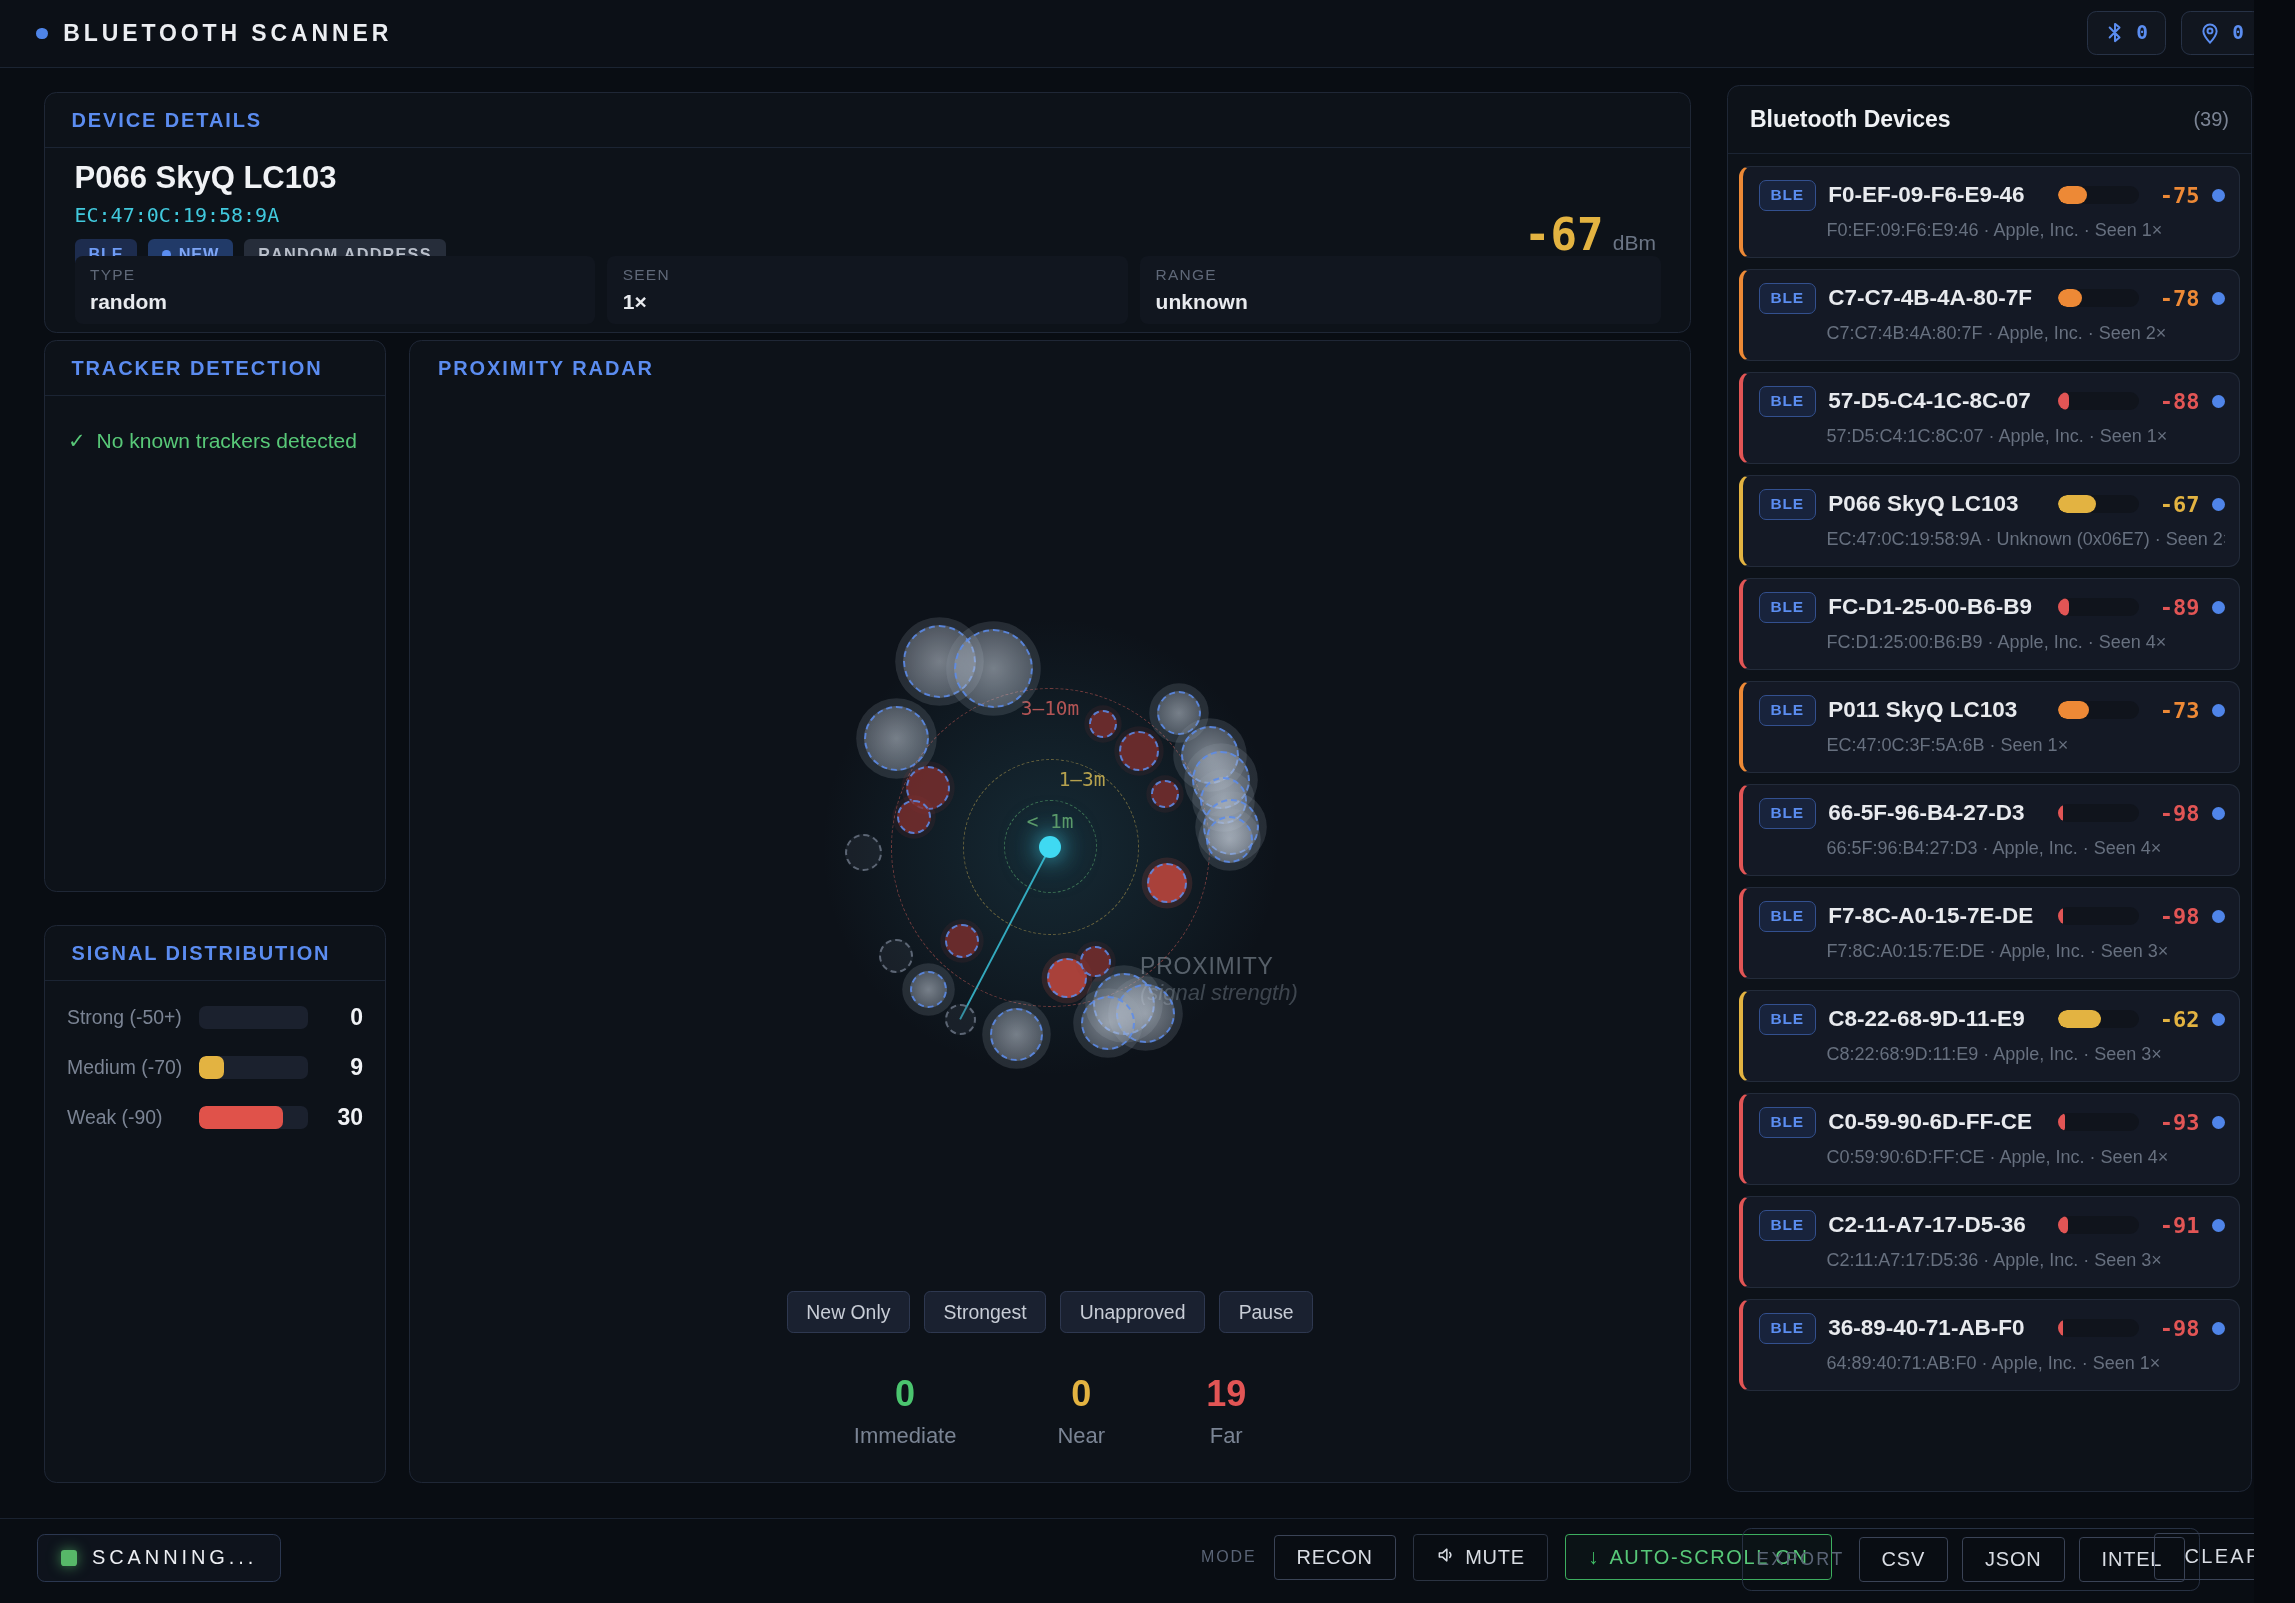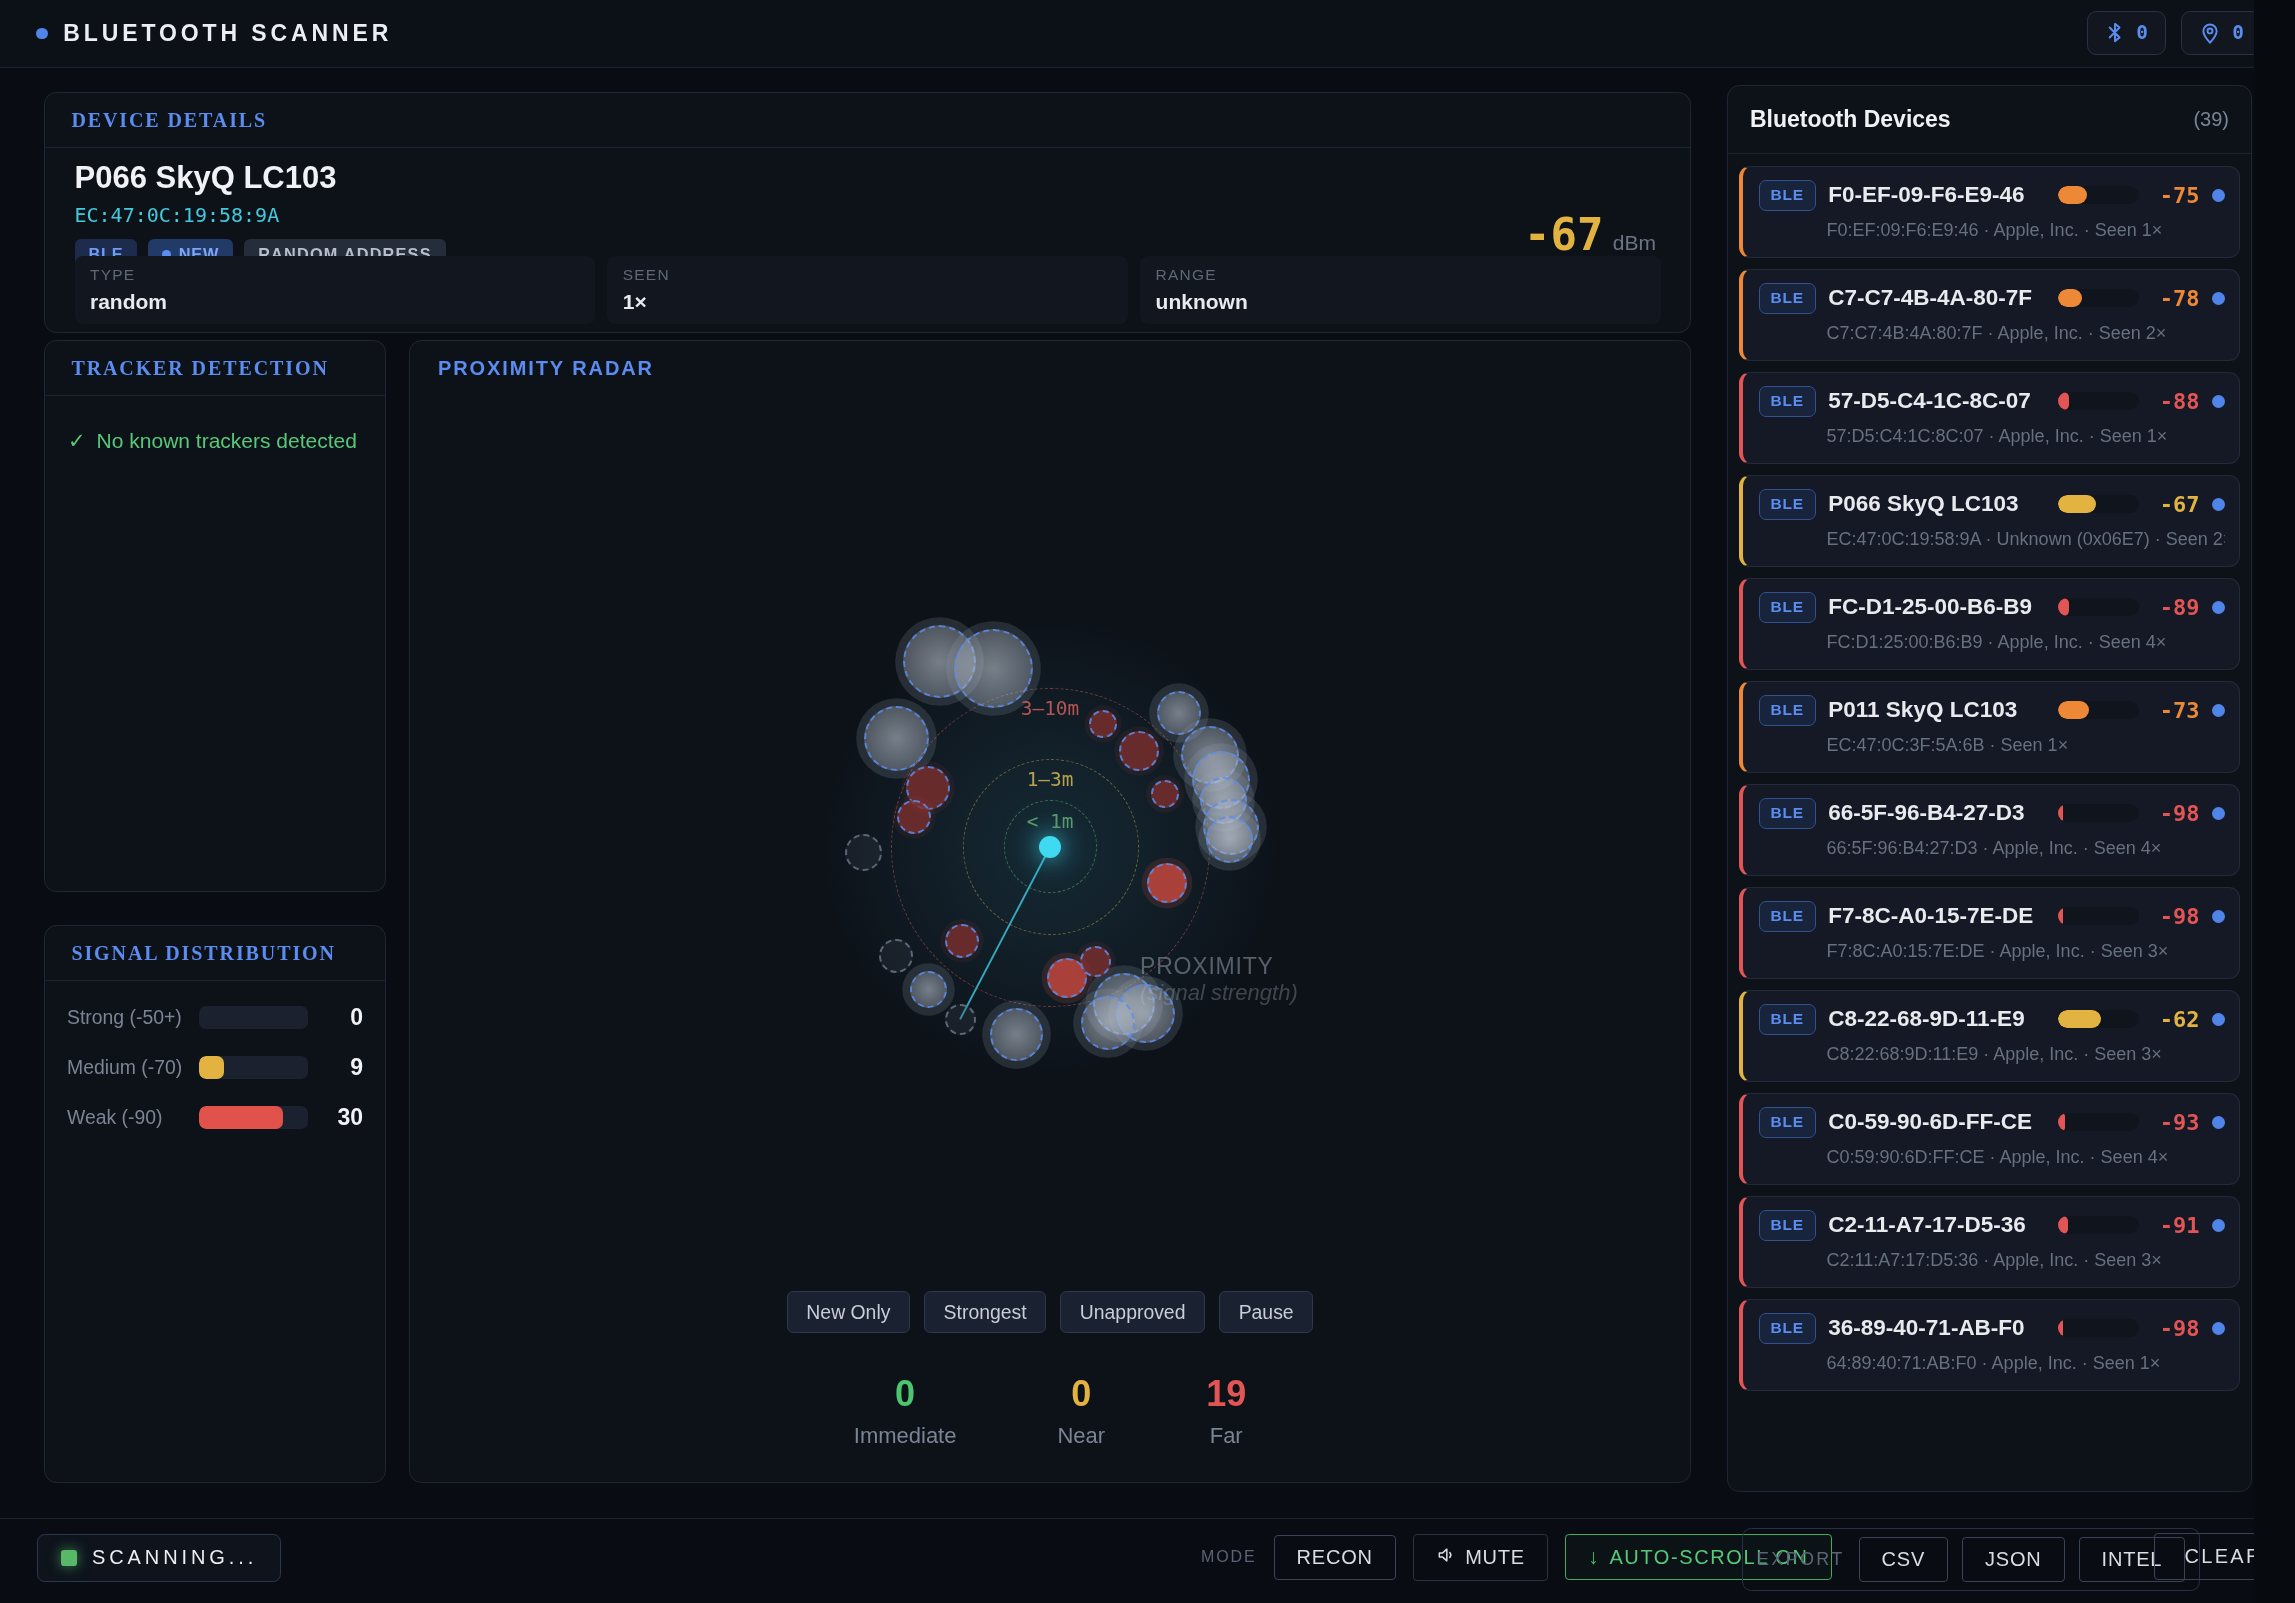--- a/index.html
+++ b/index.html
@@ -15,21 +15,21 @@
   .brand-title { font-size:23px; font-weight:bold; letter-spacing:3.9px; color:#eceef2; }
   .top-badges { position:absolute; right:33px; top:11px; display:flex; gap:15.5px; }
   .top-badge { display:flex; align-items:center; gap:11px; padding:9.3px 17px; border:0.8px solid #273246;
                border-radius:9.3px; background:#11161f; cursor:pointer; }
   .top-badge svg { display:block; }
   .top-count { color:#5b8df0; font-family:"DejaVu Sans Mono", monospace; font-size:19.4px; font-weight:bold; }
 
   
   .panel { position:absolute; background:#0d1219; border:0.8px solid #1f2736; border-radius:12.4px; }
   .panel-title { font-size:20px; font-weight:bold; letter-spacing:1.9px; color:#5b8cf0; }
-  .panel-head { padding:15.5px 26.4px; border-bottom:0.8px solid #1b2433;font-family:Liberation Serif, serif; }
+  .panel-head { padding:15.5px 26.4px; border-bottom:0.8px solid #1b2433; }
 
   
   #device-details { left:44px; top:92px; width:1647px; height:241px; }
   .dd-body { position:relative; padding:12.4px 29.5px 0 29.5px; height:191px; }
   .dd-name { font-size:31px; font-weight:bold; color:#f0f2f5; }
   .dd-mac  { margin-top:6.2px; font-family:"DejaVu Sans Mono", monospace; font-size:20px; color:#41c9dd; }
   .dd-badges { display:flex; gap:11px; margin-top:12.4px; }
   .dbadge { display:inline-flex; align-items:center; gap:7.8px; padding:6.2px 14px; border-radius:6.2px;
             font-size:16.3px; font-weight:bold; letter-spacing:0.8px; }
   .dbadge.ble { background:#1d2c4e; color:#6f9cf6; }
@@ -211,21 +211,21 @@
         <line id="pointer-line" x1="824" y1="651" x2="708" y2="873" stroke="#3fd9f2" stroke-width="2.5" opacity="0.75"></line>
       </svg>
       <div class="radar-center-dot" id="center-dot" style="left: 629px; top: 495px;"></div>
       <div class="watermark">
         <div class="wm1">PROXIMITY</div>
         <div class="wm2">(signal strength)</div>
       </div>
     <div class="ring" style="left: 594px; top: 459px; width: 93px; height: 93px; border-color: rgba(90, 170, 110, 0.55);"></div>
         <div class="ring-label" style="left: 640px; top: 469px; color: rgb(90, 154, 106);">&lt; 1m</div>
         <div class="ring" style="left: 553px; top: 418px; width: 176px; height: 176px; border-color: rgba(190, 165, 80, 0.5);"></div>
-        <div class="ring-label" style="left: 640px; top: 427px; color: rgb(181, 161, 78);">1–3m</div>
+        <div class="ring-label" style="left: 672px; top: 427px; color: rgb(181, 161, 78);">1–3m</div>
         <div class="ring" style="left: 481px; top: 347px; width: 319px; height: 319px; border-color: rgba(200, 90, 85, 0.55);"></div>
         <div class="ring-label" style="left: 640px; top: 356px; color: rgb(179, 85, 85);">3–10m</div>
         <div class="blob gray" style="left: 493px; top: 284px; width: 73px; height: 73px;"></div>
         <div class="blob gray" style="left: 544px; top: 288px; width: 79px; height: 79px;"></div>
         <div class="blob gray" style="left: 454px; top: 365px; width: 65px; height: 65px;"></div>
         <div class="blob gray" style="left: 747px; top: 350px; width: 44px; height: 44px;"></div>
         <div class="blob gray" style="left: 771px; top: 385px; width: 58px; height: 58px;"></div>
         <div class="blob gray" style="left: 782px; top: 410px; width: 58px; height: 58px;"></div>
         <div class="blob gray" style="left: 790px; top: 436px; width: 47px; height: 47px;"></div>
         <div class="blob gray" style="left: 793px; top: 458px; width: 56px; height: 56px;"></div>

